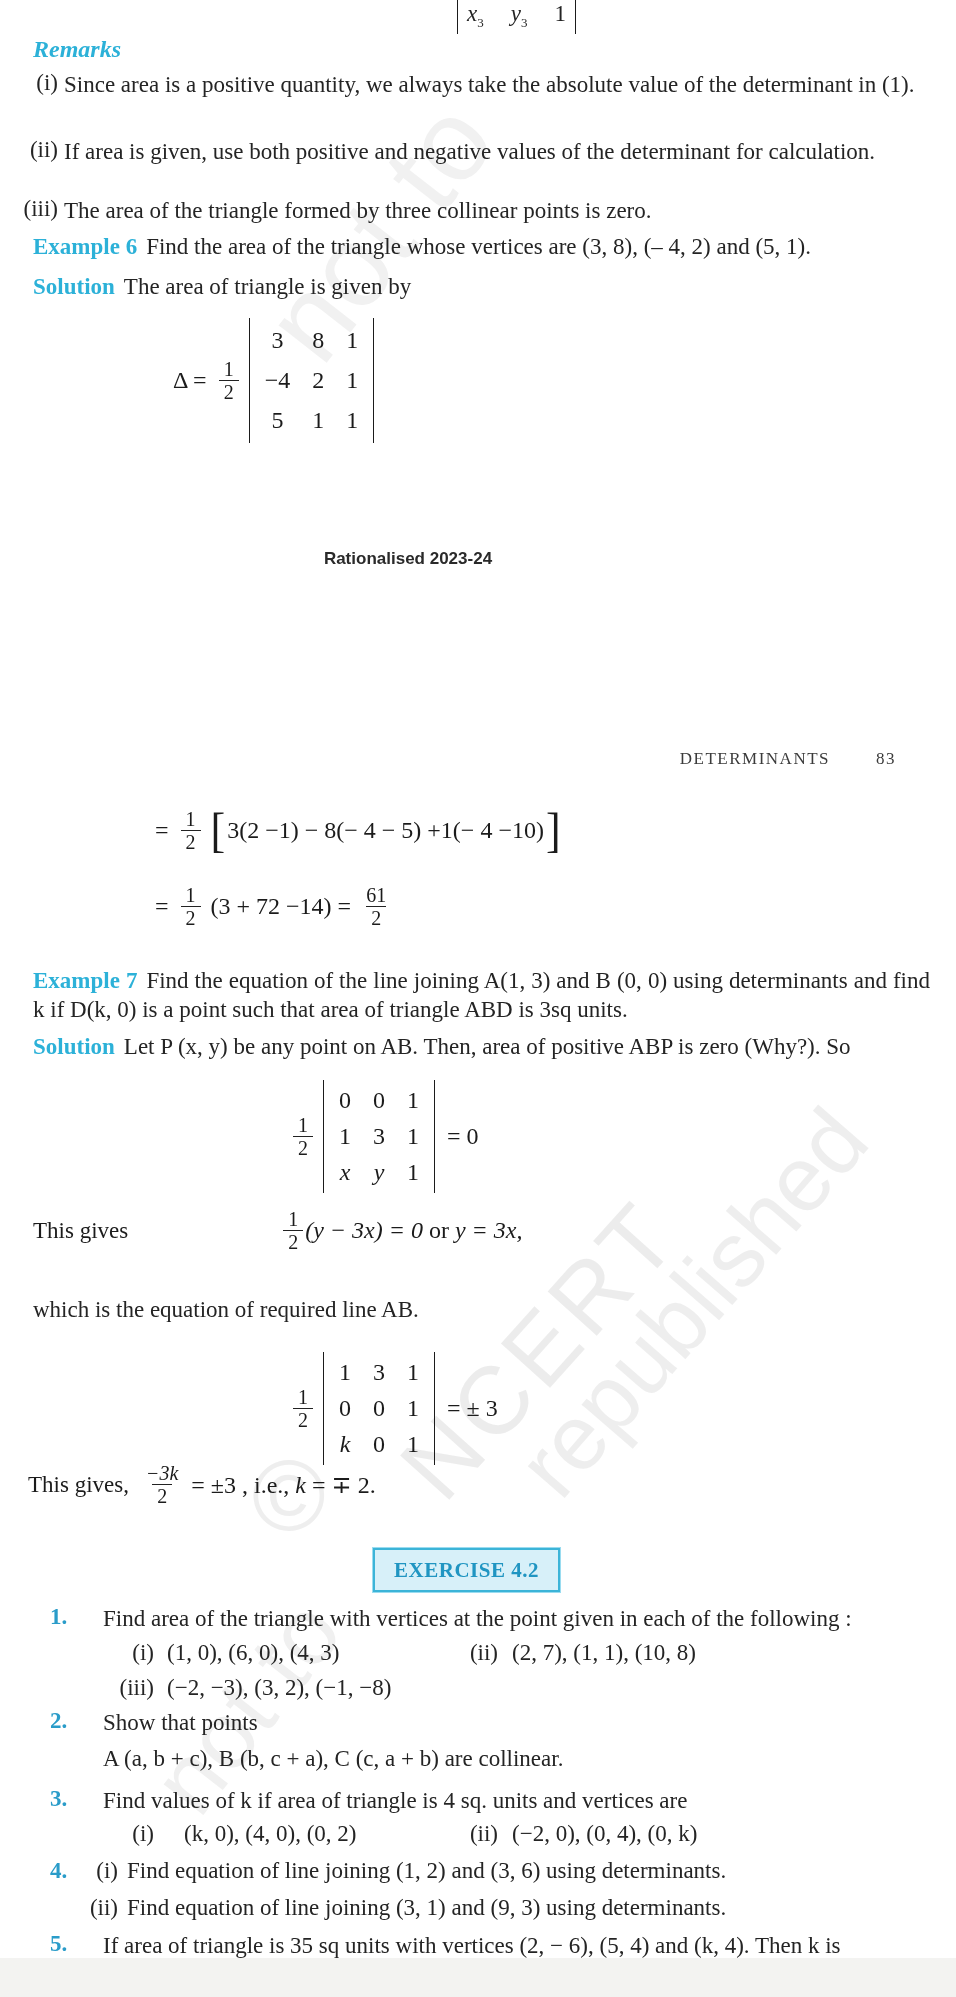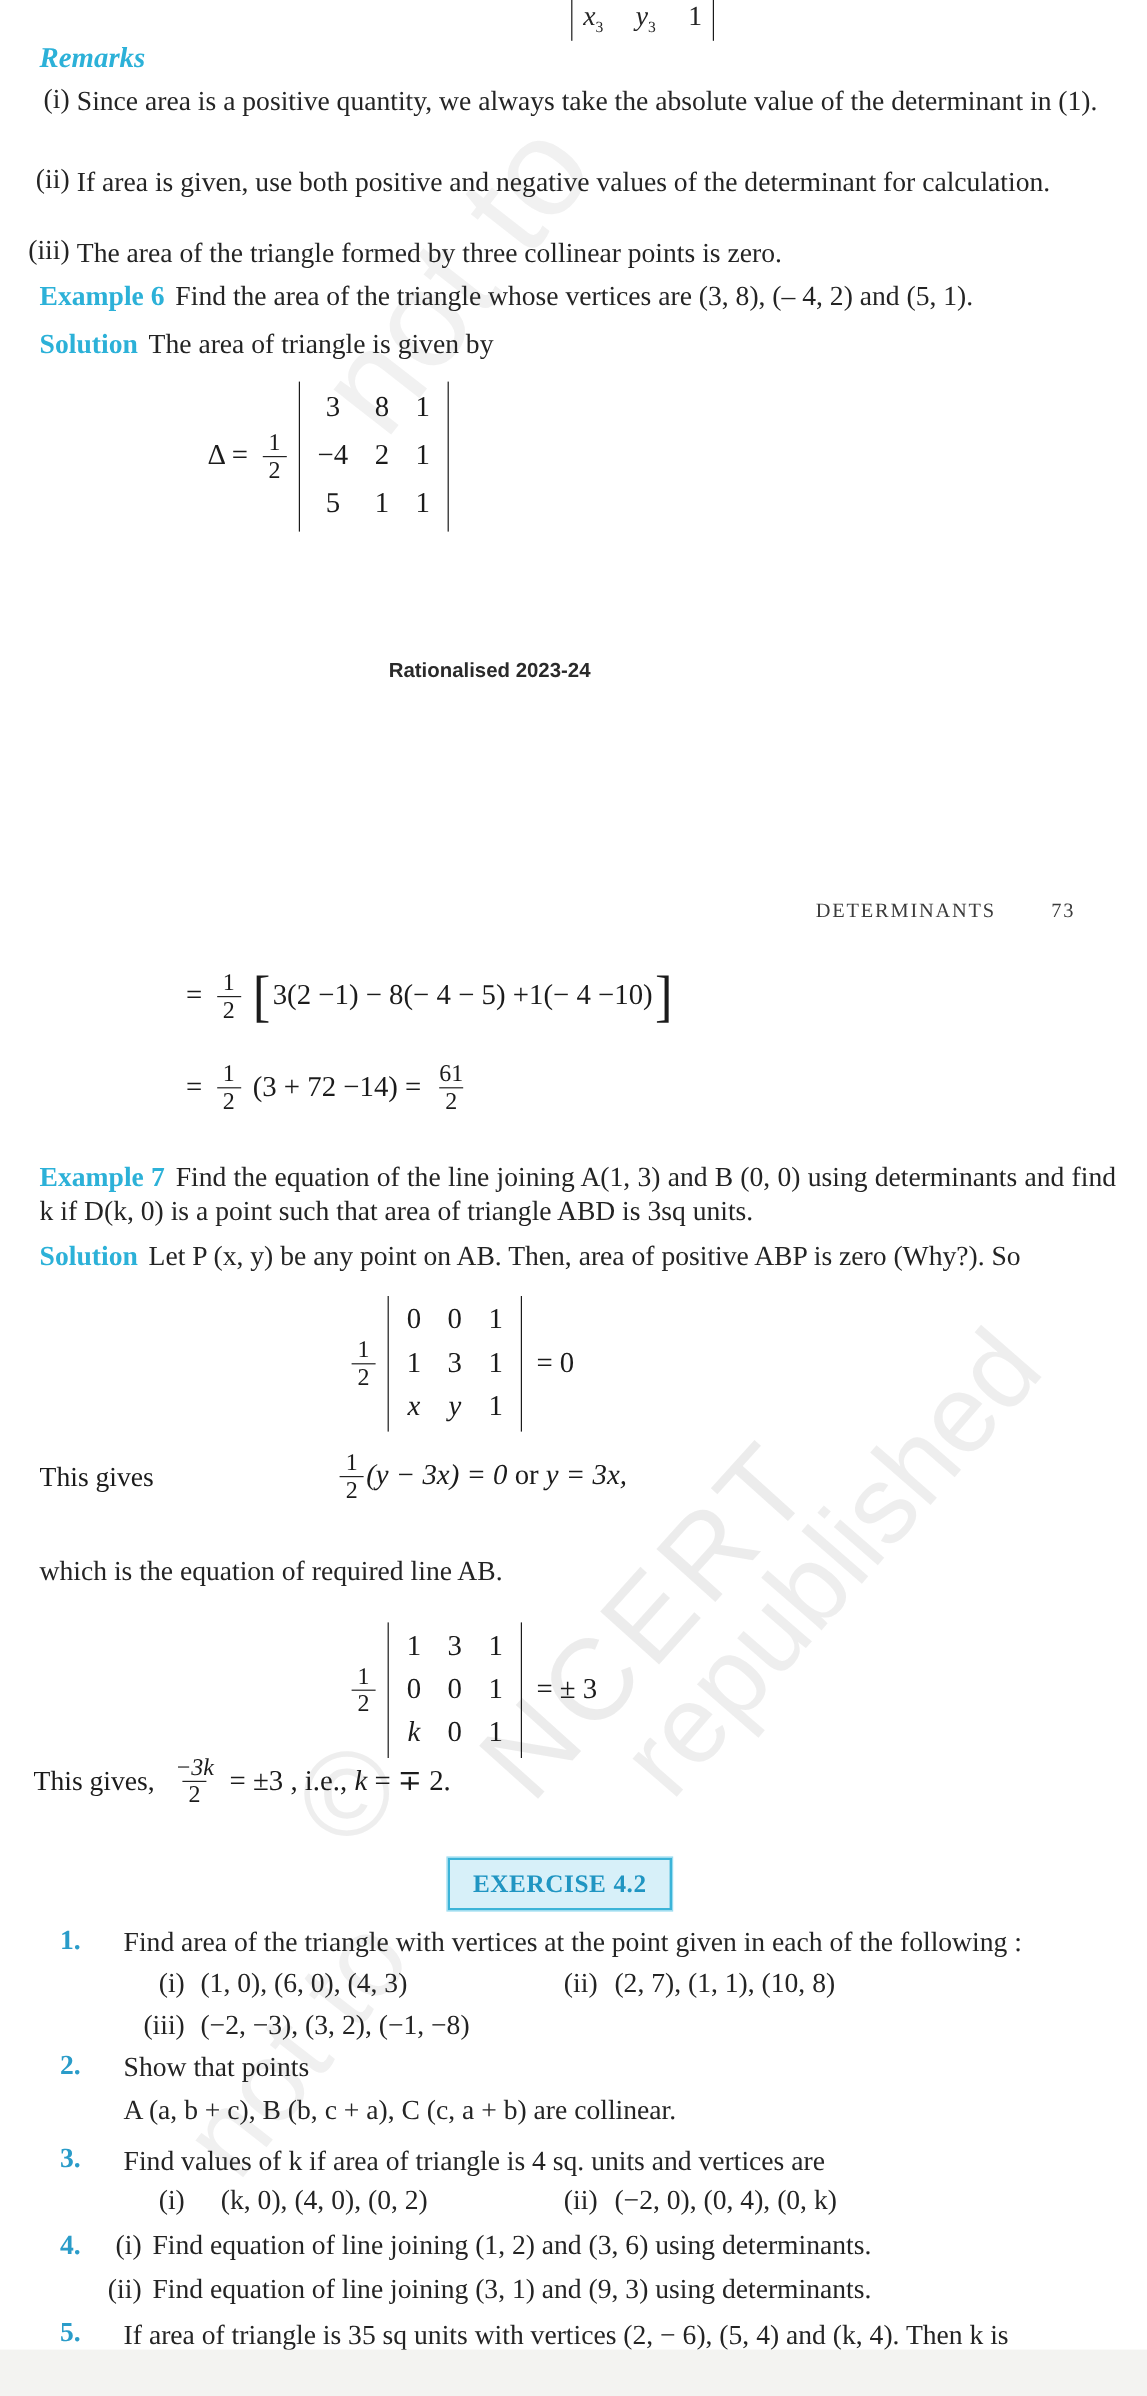--- a/index.html
+++ b/index.html
@@ -27,21 +27,21 @@
   .frac{display:inline-flex;flex-direction:column;align-items:center;font-size:20px;line-height:1.12;}
   .frac .num{padding:0 5px;}
   .frac .den{border-top:1.6px solid #222;padding:0 5px;}
   .det{display:inline-grid;grid-template-columns:repeat(3,auto);column-gap:22px;row-gap:13px;
        justify-items:center;padding:9px 15px;border-left:1.5px solid #1b1b1b;border-right:1.5px solid #1b1b1b;
        font-size:24px;margin-left:10px;}
   .det-tight{row-gap:9px;padding:7px 15px;}
   .it{font-style:italic;}
   .bigbr{font-size:44px;font-weight:400;line-height:0;transform:scaleY(1.08);padding:0 2px;}
   .rhs{margin-left:12px;}
-  .toprow{position:absolute;left:476px;top:0px;display:inline-flex;align-items:flex-start;gap:27px;
+  .toprow{position:absolute;left:457px;top:0px;display:inline-flex;align-items:flex-start;gap:27px;
           padding:1px 9px 3px 9px;border-left:1.5px solid #1b1b1b;border-right:1.5px solid #1b1b1b;
           font-size:23px;z-index:1;}
   .toprow sub{font-size:13px;}
   
   .footer-line{left:0;top:549px;width:816px;text-align:center;font-family:"Liberation Sans",sans-serif;
                font-size:17px;font-weight:700;color:#2a2a2a;}
   .header-line{right:60px;top:749px;display:flex;gap:46px;font-size:17px;letter-spacing:1.5px;color:#3b3b3b;}
   
   .exbox{left:373px;top:1548px;width:187px;height:44px;box-sizing:border-box;background:#d7f0f9;
          border:2px solid #3cb4d8;outline:1px solid #9adcf0;display:flex;align-items:center;justify-content:center;
@@ -107,21 +107,21 @@
       <span>1</span>
       <span>5</span>
       <span>1</span>
       <span>1</span>
     </span>
   </div>
 
   <div class="abs footer-line">Rationalised 2023-24</div>
   <div class="abs header-line">
     <span>DETERMINANTS</span>
-    <span>73</span>
+    <span>83</span>
   </div>
 
   <div class="abs eqrow" style="left:155px;top:808px;">
     <span>=</span>
     <span class="frac" style="margin-left:12px;">
       <span class="num">1</span>
       <span class="den">2</span>
     </span>
     <span class="bigbr" style="margin-left:8px;">[</span>
     <span>3(2 −1) − 8(− 4 − 5) +1(− 4 −10)</span>

